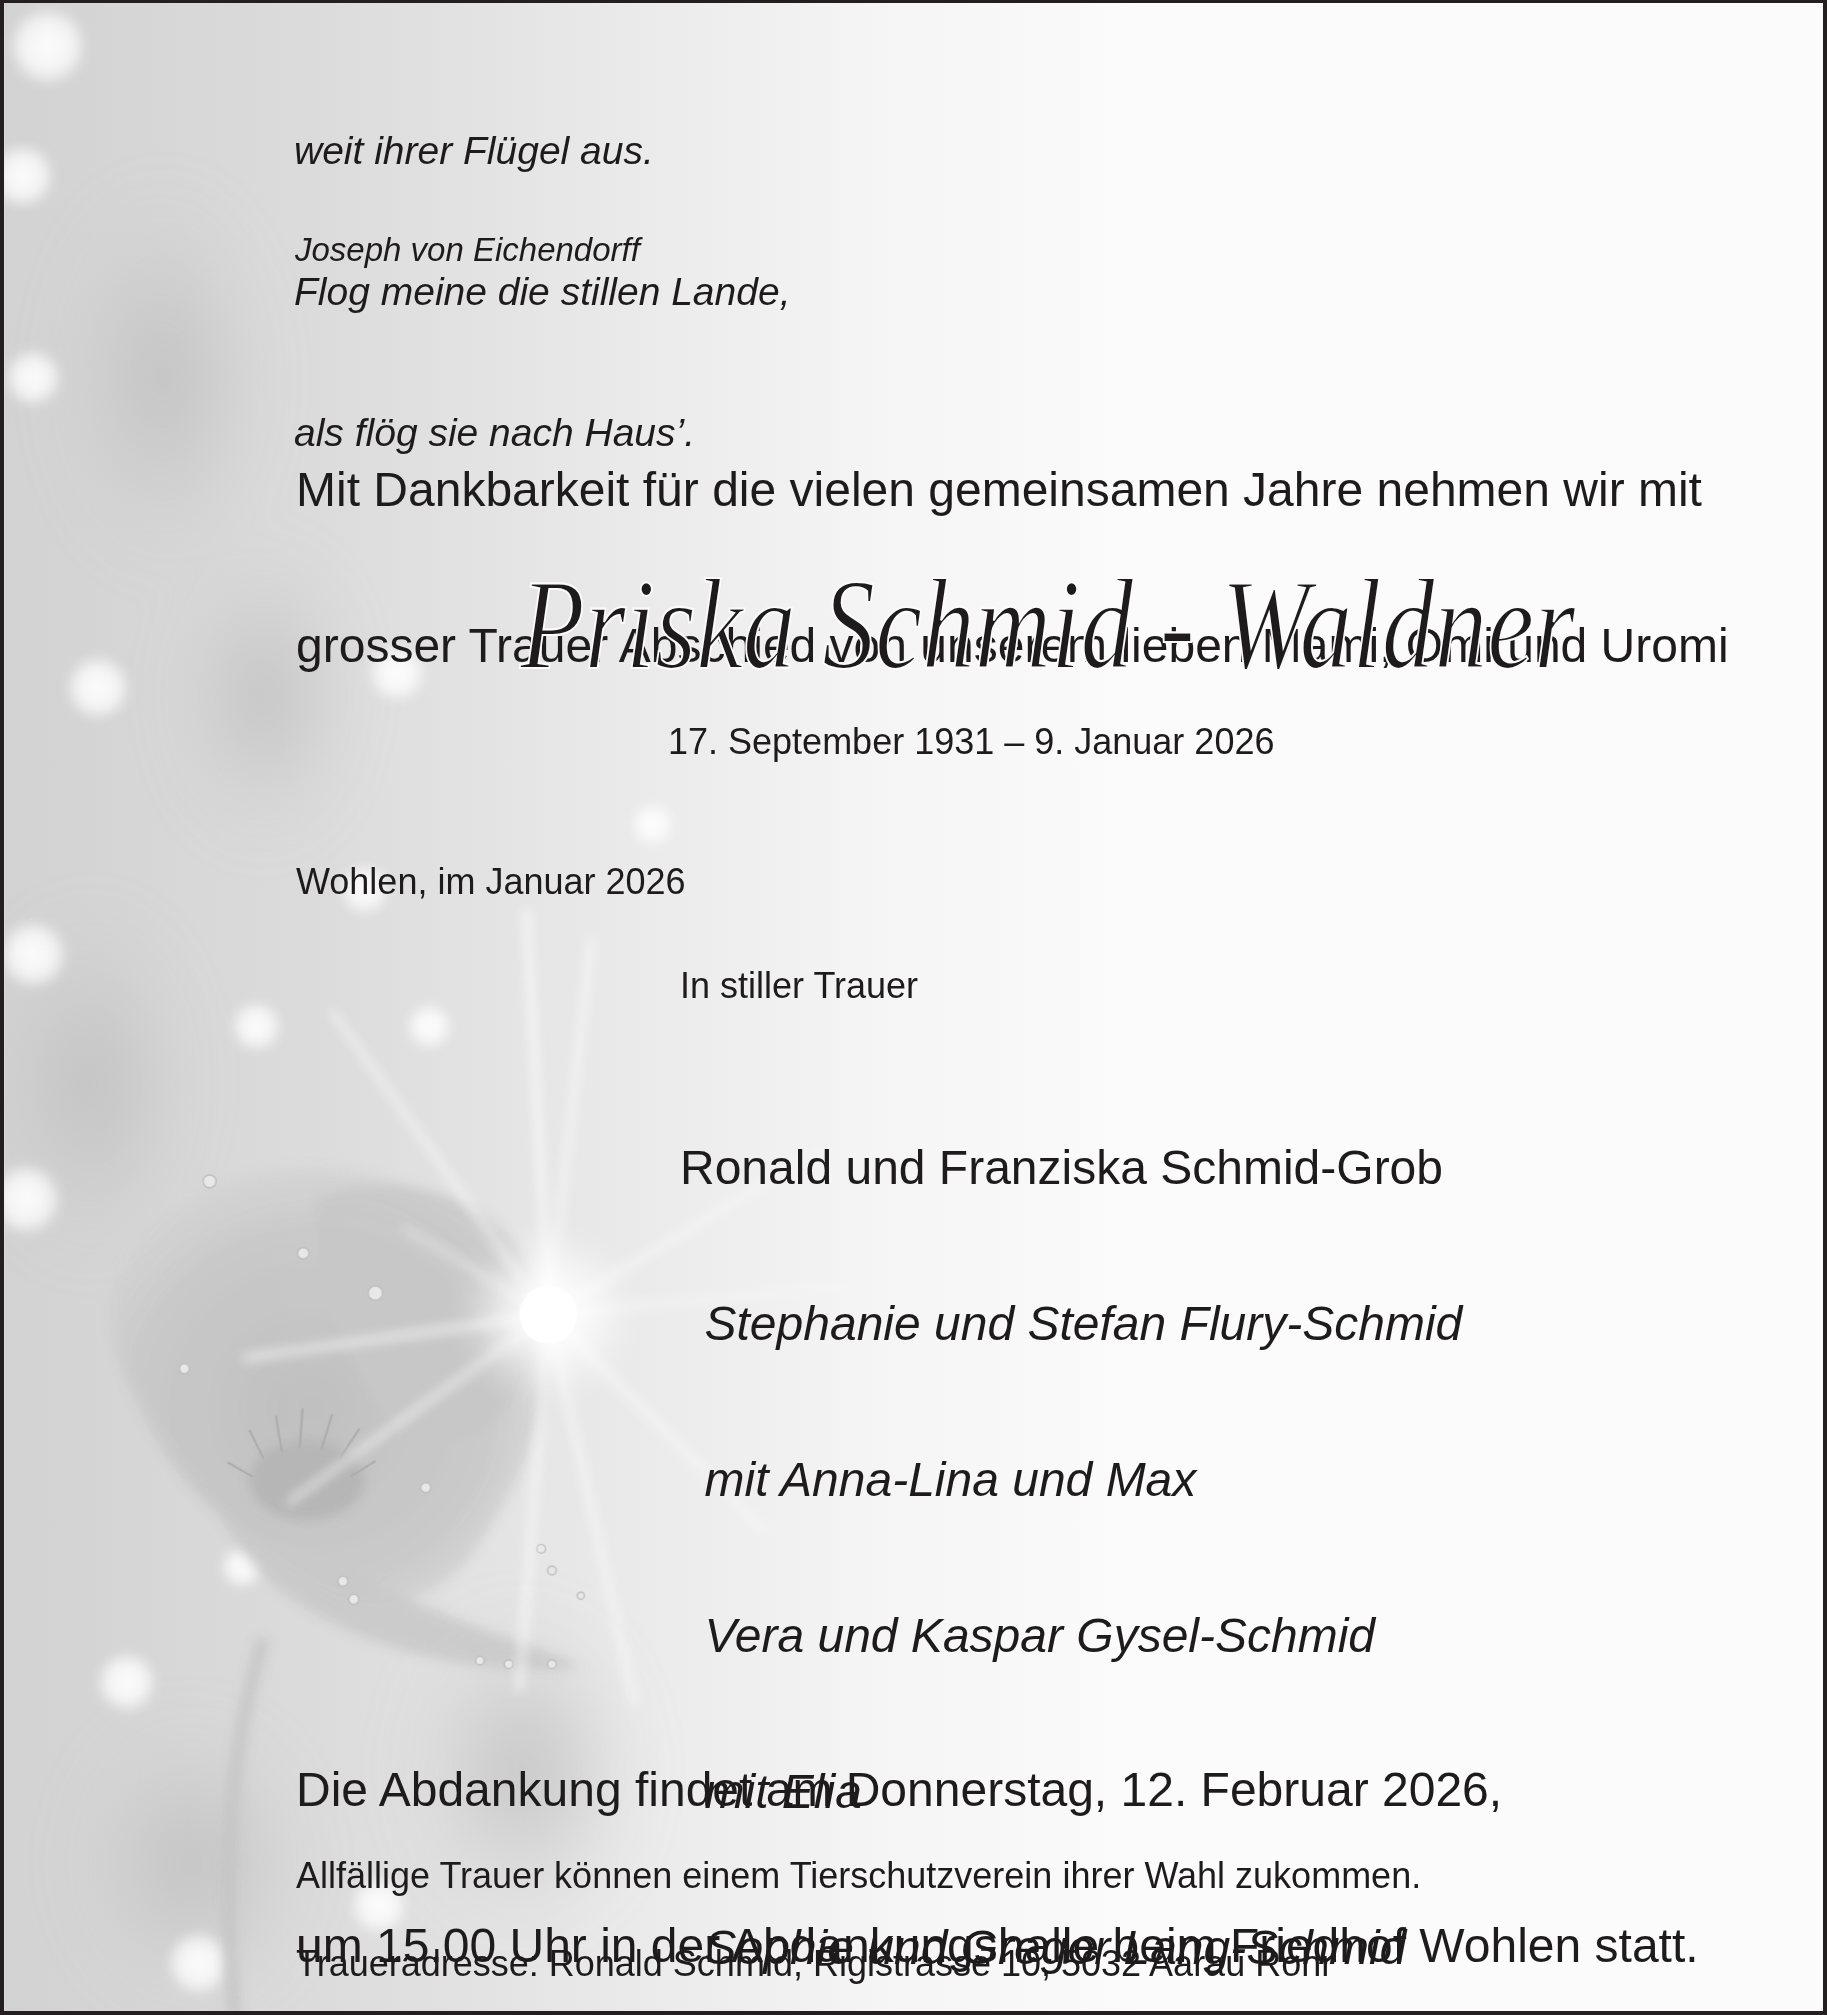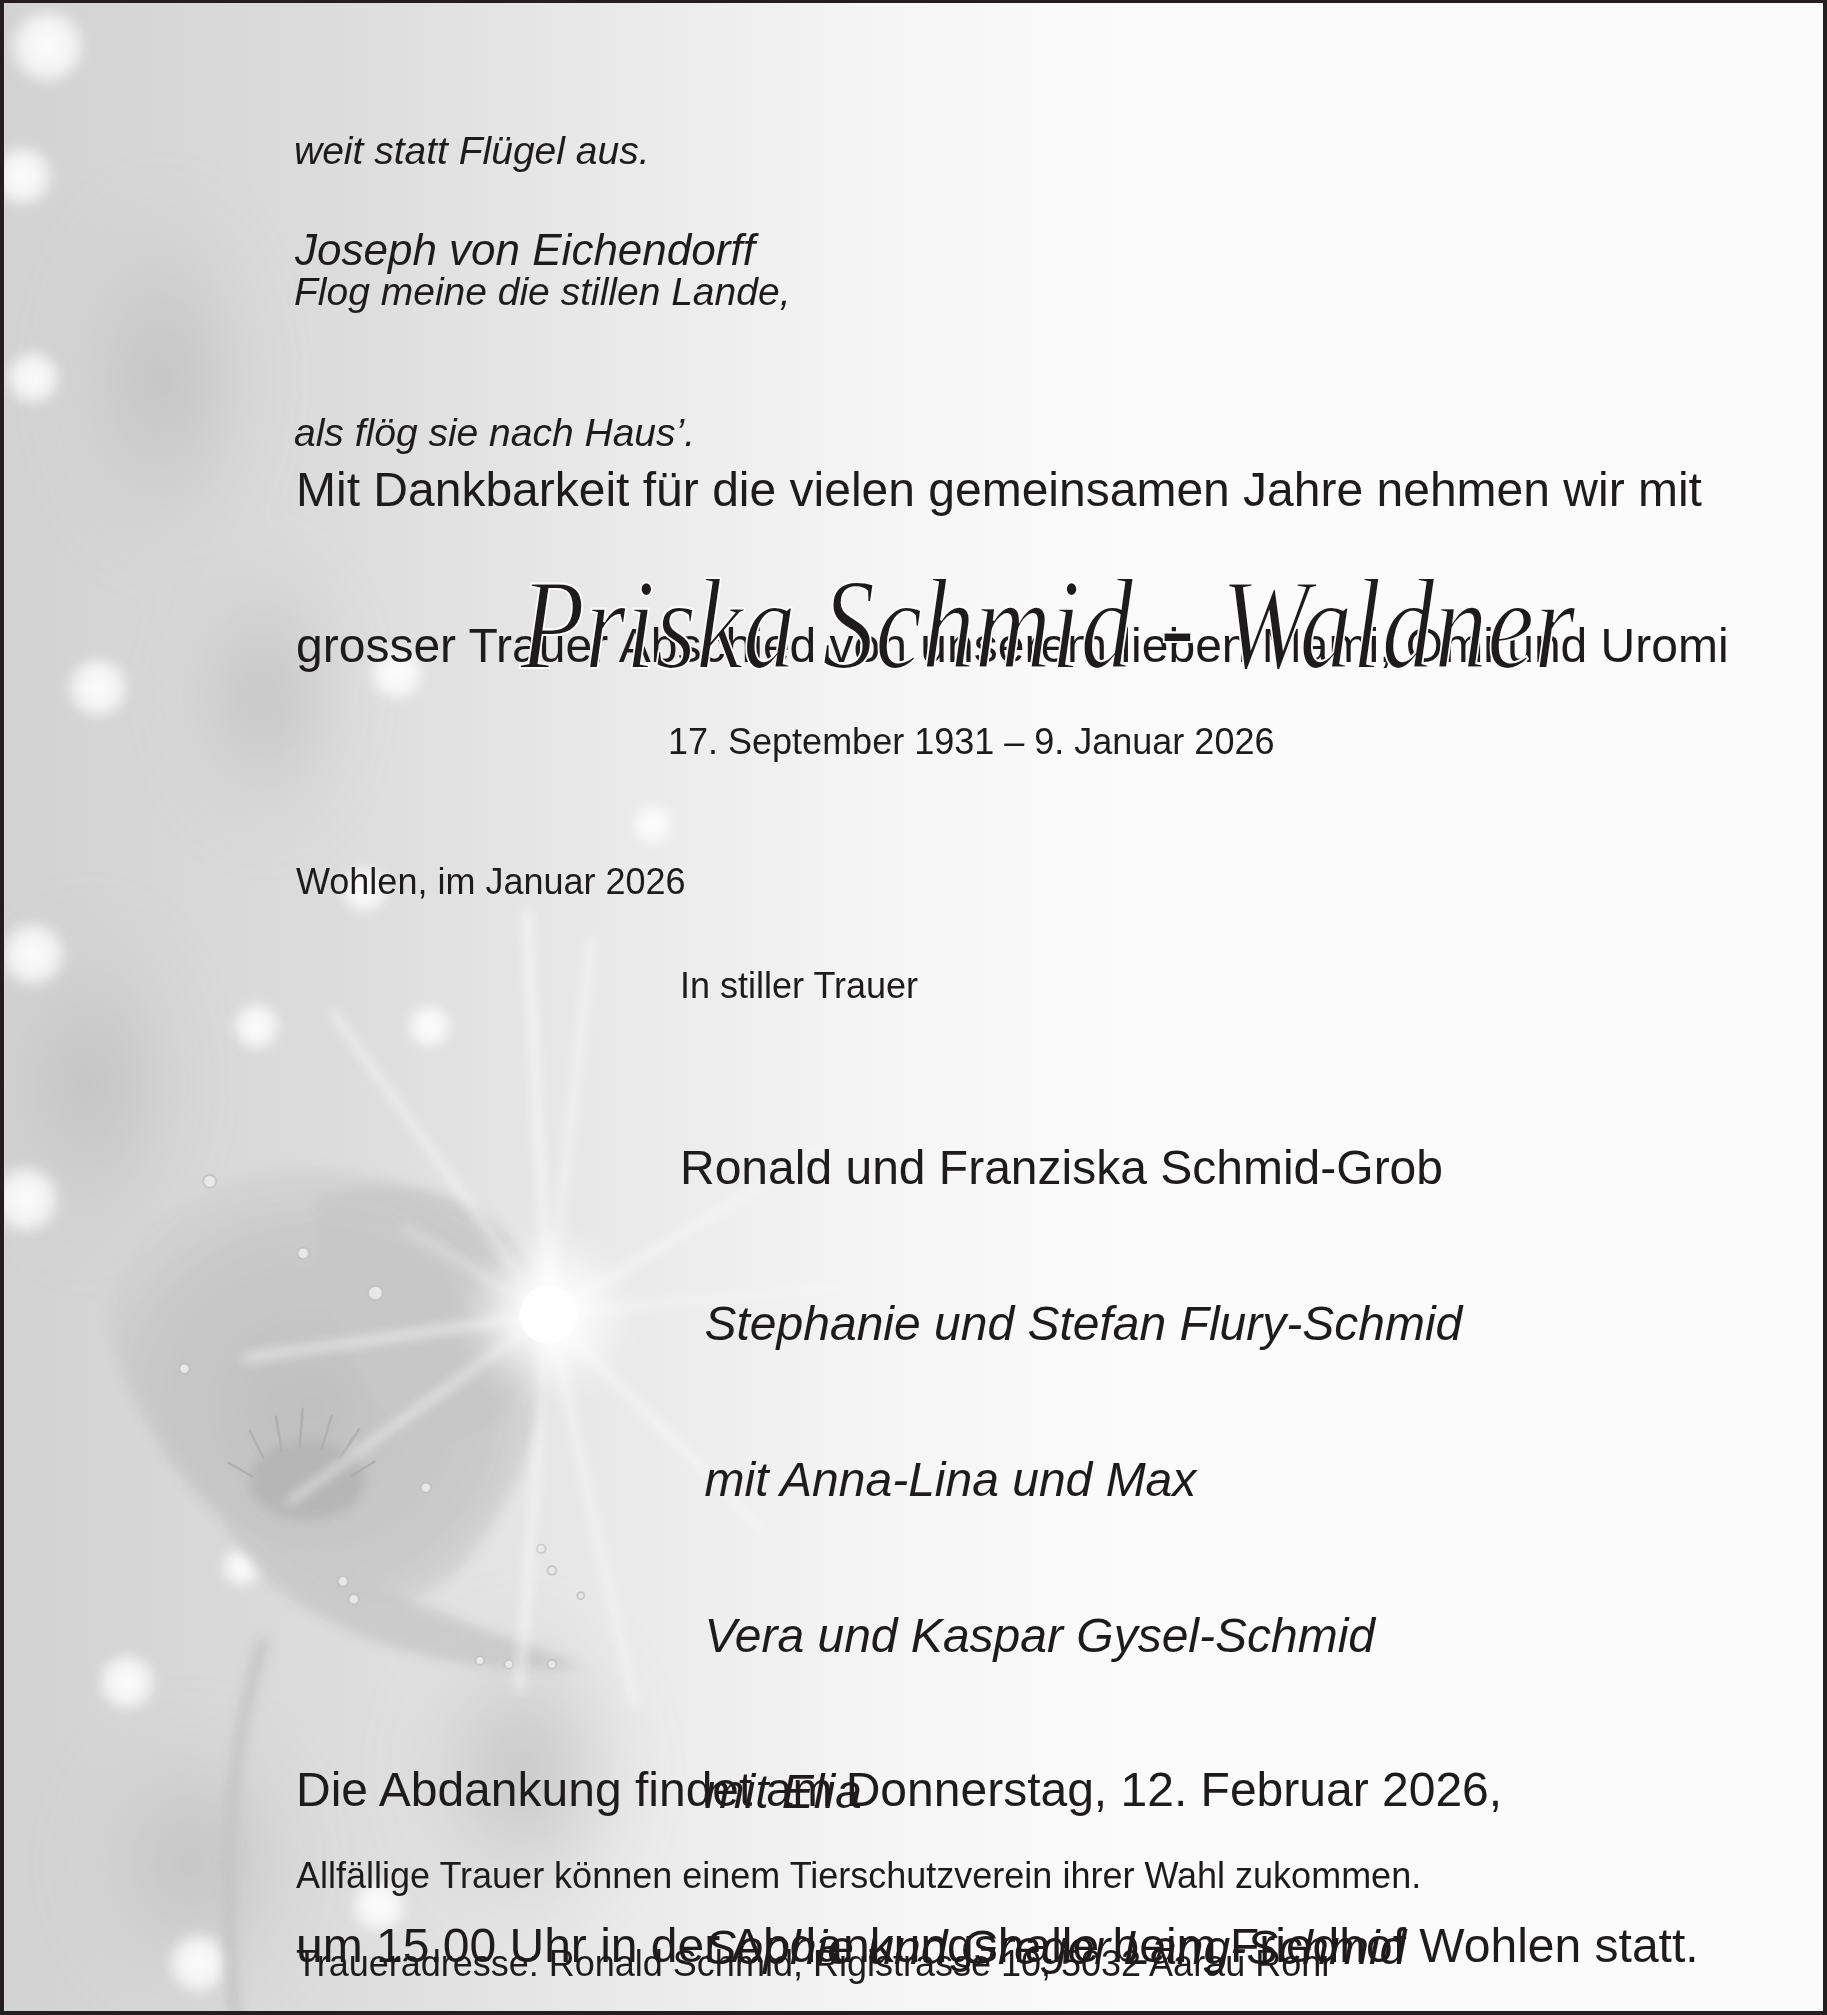--- a/index.html
+++ b/index.html
@@ -14,21 +14,21 @@
     overflow: hidden;
   }
   .bg { position: absolute; left: 0; top: 0; width: 1828px; height: 2015px; }
   .txt {
     position: absolute; margin: 0; padding: 0;
     color: #1e1b1c;
     font-family: "Liberation Sans", sans-serif;
     white-space: pre;
   }
   .poem { font-style: italic; font-size: 39px; line-height: 47px; }
-  .poem-author { font-style: italic; font-size: 44px; line-height: 33px; }
+  .poem-author { font-style: italic; font-size: 33px; line-height: 33px; }
   .body61 { font-size: 36px; line-height: 44px; }
   .block { font-size: 48px; line-height: 52px; }
   .block .line { display: block; }
   .block .indent { padding-left: 24.5px; font-style: italic; }
   .name-svg { position: absolute; left: 0; top: 0; overflow: visible; }
 </style>
 </head>
 <body>
 
 <div class="card">
@@ -161,21 +161,21 @@
           <line x1="0" y1="0" x2="-40" y2="520" stroke-width="7"></line>
           <line x1="0" y1="0" x2="120" y2="540" stroke-width="6"></line>
           <line x1="0" y1="0" x2="-200" y2="-120" stroke-width="4"></line>
         </g>
         <circle r="40" fill="#ffffff"></circle>
       </g>
     </g>
   </svg>
 
   <div class="txt poem" style="left:290px; top:29.5px;">
-    <span class="line" style="display:block">weit statt Flügel aus.</span>
+    <span class="line" style="display:block">weit ihrer Flügel aus.</span>
     <span class="line" style="display:block">Flog meine die stillen Lande,</span>
     <span class="line" style="display:block">als flög sie nach Haus’.</span>
   </div>
   <div class="txt poem-author" style="left:291px; top:230px;">Joseph von Eichendorff</div>
 
   <div class="txt block" style="left:292px; top:357px;">
     <span class="line">Mit Dankbarkeit für die vielen gemeinsamen Jahre nehmen wir mit</span>
     <span class="line">grosser Trauer Abschied von unserem lieben Mami, Omi und Uromi</span>
   </div>
 

